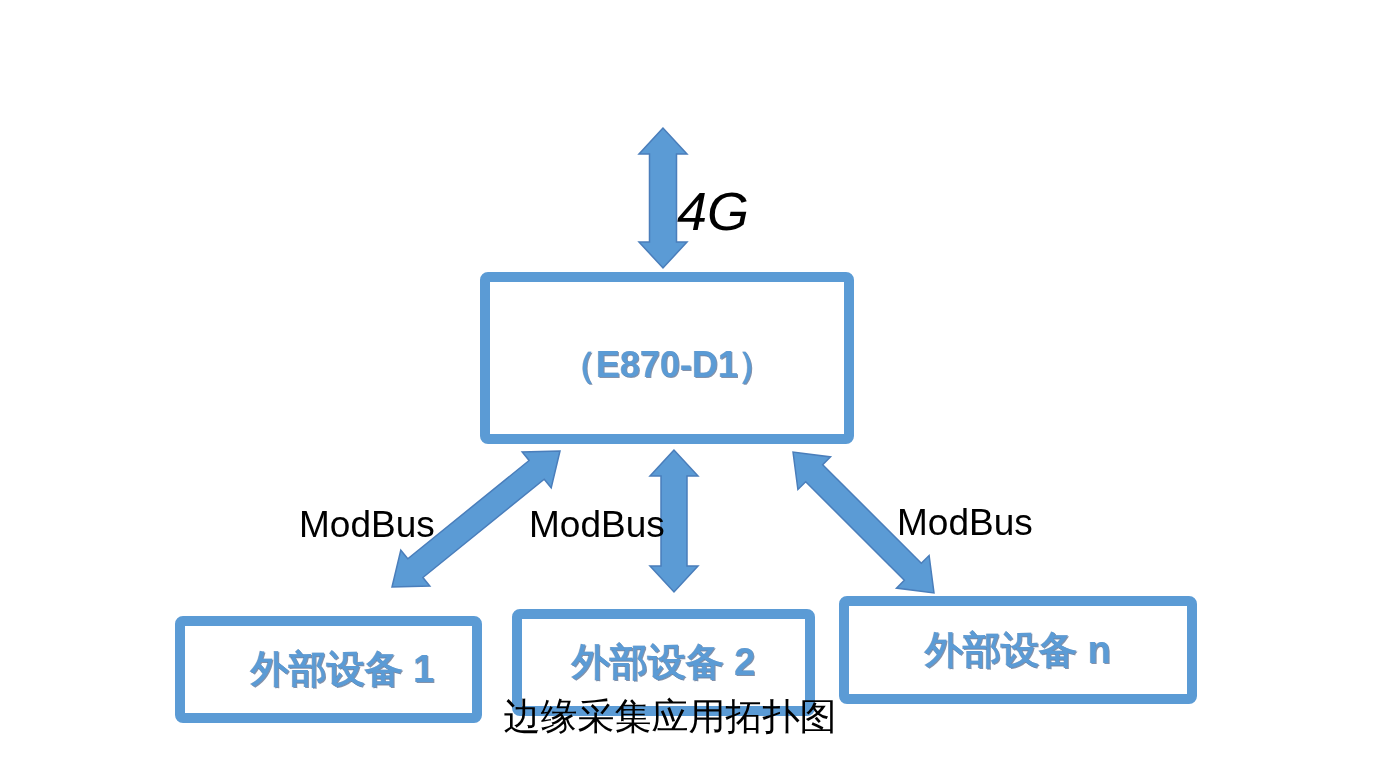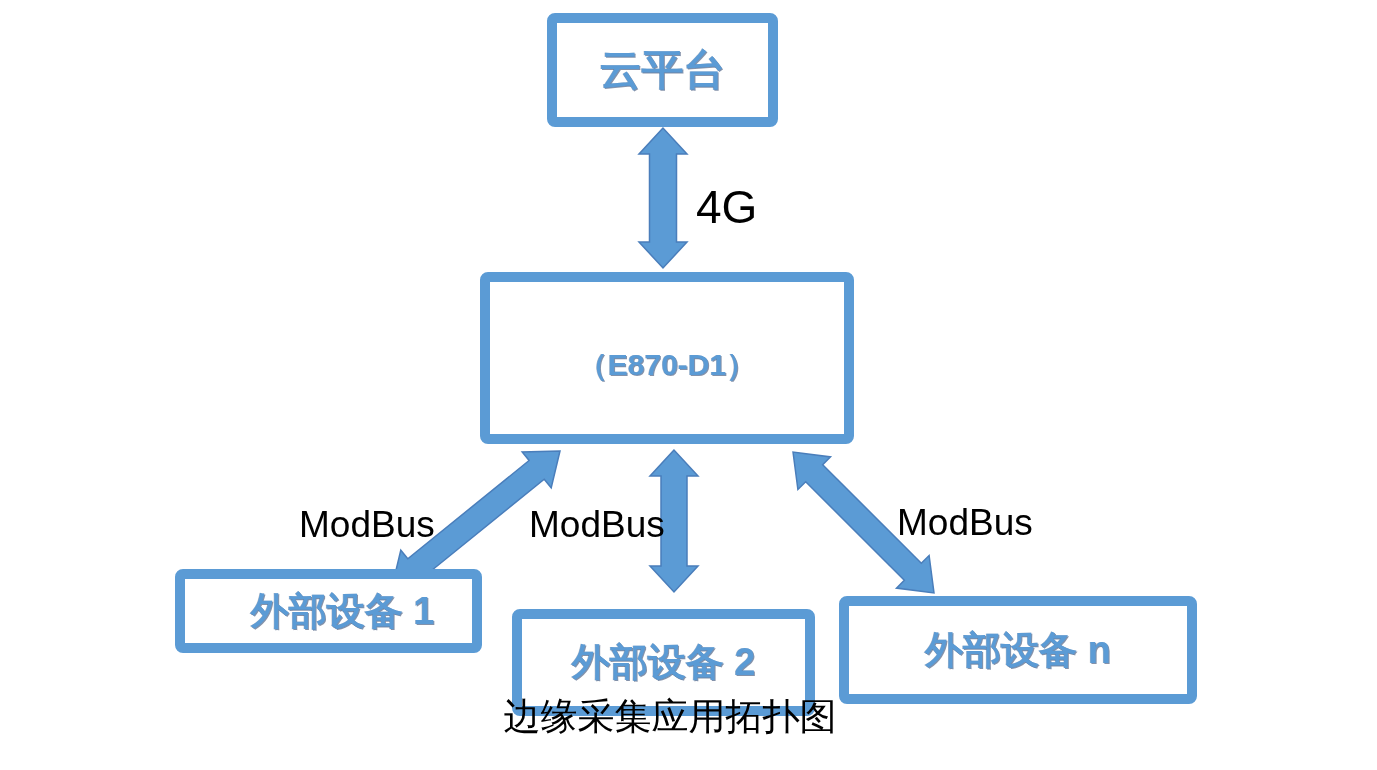--- a/index.html
+++ b/index.html
@@ -32,31 +32,31 @@
     flex-direction: column;
     align-items: center;
     justify-content: center;
     text-align: center;
     color: #5B9BD5;
     font-weight: bold;
     text-shadow: 1px 1px 0 rgba(31,56,100,0.55), -0.5px -0.5px 0 rgba(31,56,100,0.35);
   }
   .node-cloud    { left: 547px; top: 13px;  width: 231px; height: 114px; font-size: 42px; }
   .node-edge     { left: 480px; top: 272px; width: 374px; height: 172px; font-size: 42px; }
-  .node-edge .sub { font-size: 30px; margin-top: 14px; }
-  .node-dev1     { left: 175px; top: 569px; width: 307px; height: 84px; font-size: 38px; padding-left: 28px; }
+  .node-edge .sub { font-size: 36px; margin-top: 14px; }
+  .node-dev1     { left: 175px; top: 616px; width: 307px; height: 107px; font-size: 38px; padding-left: 28px; }
   .node-dev2     { left: 512px; top: 593px; width: 303px; height: 107px; font-size: 38px; margin-top: 16px; }
   .node-devn     { left: 839px; top: 596px; width: 358px; height: 108px; font-size: 38px; }
   .edge-label {
     position: absolute;
     color: #000000;
     font-size: 37px;
     white-space: nowrap;
   }
-  .label-4g { left: 696px; top: 180px; font-size: 46px; }
+  .label-4g { left: 677px; top: 180px; font-size: 54px; font-style: italic; }
   .modbus {
     text-decoration-style: wavy;
     text-decoration-color: #C00000;
     text-decoration-thickness: 1px;
     text-underline-offset: 6px;
   }
   .label-modbus-1 { left: 299px; top: 504px; }
   .label-modbus-2 { left: 529px; top: 504px; }
   .label-modbus-n { left: 897px; top: 502px; }
   .caption {
@@ -75,23 +75,20 @@
 
 <div class="canvas">
 
   <svg class="arrows-layer" width="1377" height="770" viewBox="0 0 1377 770" xmlns="http://www.w3.org/2000/svg">
     <polygon points="663.0,128.0 639.0,154.0 649.5,154.0 649.5,242.0 639.0,242.0 663.0,268.0 687.0,242.0 676.5,242.0 676.5,154.0 687.0,154.0" fill="#5B9BD5" stroke="#4A7EBB" stroke-width="1.5"></polygon>
     <polygon points="560.0,451.0 522.2,452.0 529.1,460.5 407.8,558.8 400.8,550.2 392.0,587.0 429.8,586.0 422.9,577.5 544.2,479.2 551.2,487.8" fill="#5B9BD5" stroke="#4A7EBB" stroke-width="1.5"></polygon>
     <polygon points="674.0,450.0 650.0,476.0 661.0,476.0 661.0,566.0 650.0,566.0 674.0,592.0 698.0,566.0 687.0,566.0 687.0,476.0 698.0,476.0" fill="#5B9BD5" stroke="#4A7EBB" stroke-width="1.5"></polygon>
     <polygon points="793.0,452.0 797.9,489.5 805.7,481.7 904.3,580.3 896.5,588.1 934.0,593.0 929.1,555.5 921.3,563.3 822.7,464.7 830.5,456.9" fill="#5B9BD5" stroke="#4A7EBB" stroke-width="1.5"></polygon>
   </svg>
 
-  <div class="node node-cloud">
-    <span>云平台</span>
-  </div>
 
   <div class="node node-edge">
     <span class="sub">（E870-D1）</span>
   </div>
 
   <div class="node node-dev1">
     <span>外部设备 1</span>
   </div>
 
   <div class="node node-dev2">

